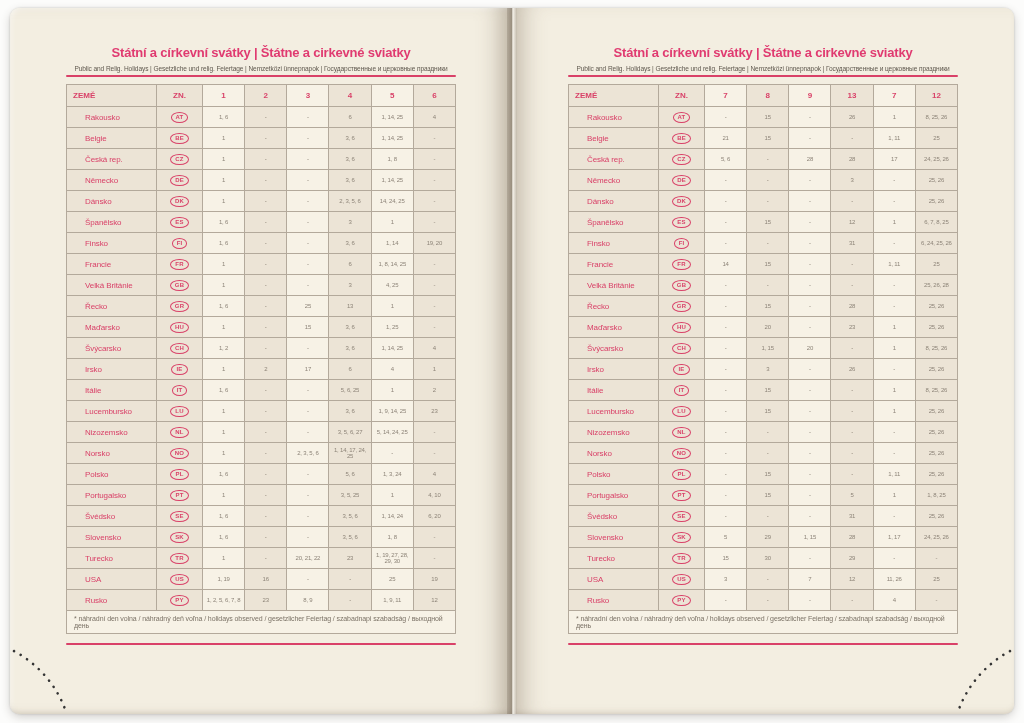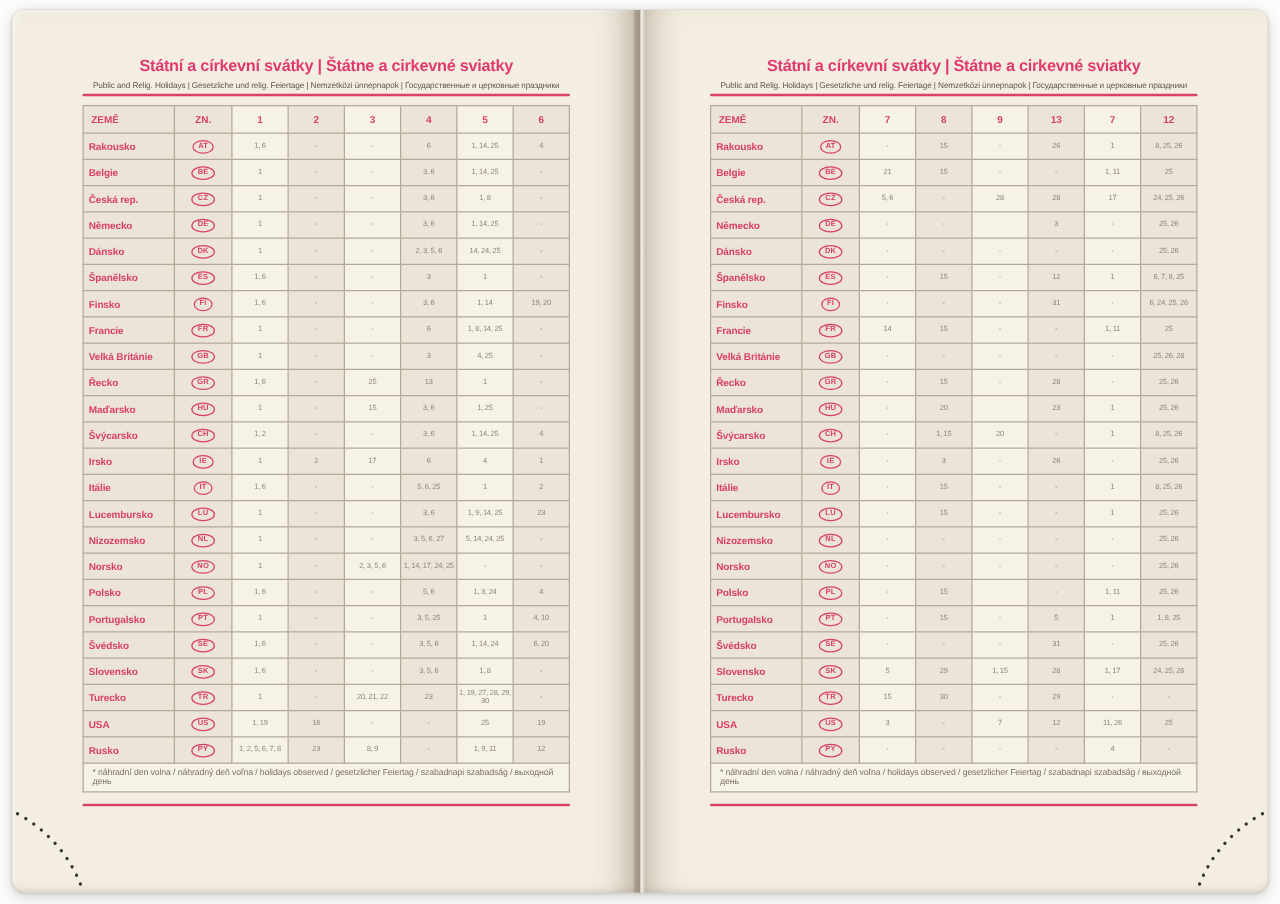--- a/index.html
+++ b/index.html
@@ -25,28 +25,28 @@
      box-shadow:inset 26px 0 26px -18px rgba(96,78,58,0.38), inset 0 -4px 6px -4px rgba(96,78,58,0.25);}
   .spine{position:absolute;left:50%;top:0;bottom:0;width:10px;transform:translateX(-50%);
      background:linear-gradient(to right, rgba(70,55,40,0.18), rgba(70,55,40,0.30) 45%, rgba(252,250,243,0.85) 60%, rgba(70,55,40,0.10));pointer-events:none;}
   .sheet{position:relative;padding-top:37px;}
   .title{text-align:center;font-size:13px;font-weight:bold;color:var(--title);letter-spacing:-0.2px;}
   .subtitle{text-align:center;font-size:6.6px;color:#5f584e;margin-top:5px;letter-spacing:-0.1px;}
   .rule{width:390px;margin:0 auto;height:2px;background:var(--accent);border-radius:1px;}
   .top-rule{margin-top:3px;}
   .bottom-rule{margin-top:9px;}
   table.holidays{width:390px;margin:7px auto 0;border-collapse:collapse;table-layout:fixed;}
-  .holidays th:nth-child(1){width:73px;}
+  .holidays th:nth-child(1){width:90px;}
   .holidays th:nth-child(2){width:46px;}
   .holidays th,.holidays td{border:1px solid var(--border);}
   .holidays th{height:22px;font-size:8px;font-weight:bold;color:var(--accent);text-align:center;
      background-image:linear-gradient(rgba(214,140,140,0.10),rgba(214,140,140,0.10));}
   .holidays th.zeme{text-align:left;padding-left:6px;}
   .holidays td{height:21px;font-size:6px;letter-spacing:-0.2px;color:var(--value);text-align:center;padding:1px;}
-  .holidays td.country{text-align:left;padding-left:4px;font-size:8px;font-weight:bold;color:var(--accent);letter-spacing:-0.1px;}
+  .holidays td.country{text-align:left;padding-left:18px;font-size:8px;font-weight:normal;color:var(--accent);letter-spacing:-0.1px;}
   .holidays .light{background:var(--cell-light);}
   .holidays .dark{background:var(--cell-dark);}
   .badge{display:inline-block;border:1px solid var(--accent);border-radius:50%;
      padding:1.5px 4px;min-width:11px;font-size:6px;font-weight:bold;color:var(--accent);letter-spacing:0.2px;}
   .holidays tfoot td{height:23px;background:var(--cell-light);text-align:left;padding-left:7px;
      font-size:7px;letter-spacing:-0.1px;color:var(--foot);}
   .corner-dots{position:absolute;bottom:3px;width:60px;height:62px;pointer-events:none;}
   .left-dots{left:1px;}
   .right-dots{right:1px;transform:scaleX(-1);}
   .corner-dots path{fill:none;stroke:#343434;stroke-width:2.6;stroke-linecap:round;stroke-dasharray:0.1 7.6;}

